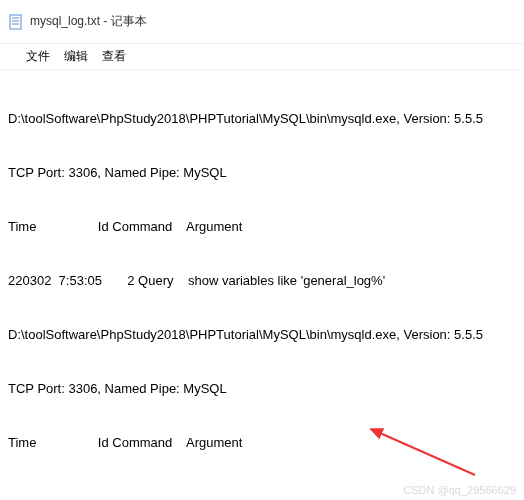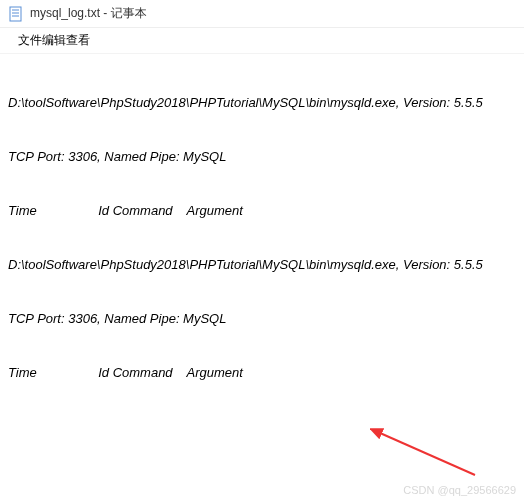--- a/index.html
+++ b/index.html
@@ -12,35 +12,36 @@
     height: 500px;
     overflow: hidden;
     position: relative;
   }
   .titlebar {
     display: flex;
     align-items: center;
     padding: 4px 8px;
     background: #fff;
     border-bottom: 1px solid #eee;
-    height: 28px;
+    height: 44px;
   }
   .titlebar .icon {
     width: 16px;
     height: 16px;
     margin-right: 6px;
     display: inline-flex;
   }
   .titlebar .title {
     font-size: 12px;
     color: #333;
   }
   .menubar {
     display: flex;
-    padding: 4px 18px;
+    padding: 4px 26px;
+    gap: 14px;
     height: 26px;
     align-items: flex-end;
     border-bottom: 1px solid #f3f3f3;
   }
   .menubar .menuitem {
     font-size: 12px;
     color: #000;
     cursor: default;
   }
   .content {
@@ -49,21 +50,20 @@
     font-size: 13px;
     line-height: 18px;
     white-space: pre;
     color: #000;
     position: relative;
   }
   .content .line {
     white-space: pre;
     overflow: hidden;
     text-overflow: clip;
-    font-style: italic;
   }
   .watermark {
     position: absolute;
     right: 8px;
     bottom: 4px;
     font-size: 11px;
     color: #d8d8d8;
     font-family: sans-serif;
     margin-left: 16px;
   }
@@ -90,20 +90,21 @@
 <div class="menubar">
   <span class="menuitem">文件</span>
   <span class="menuitem">编辑</span>
   <span class="menuitem">查看</span>
 </div>
 
 <div class="content">
   <div class="line">D:\toolSoftware\PhpStudy2018\PHPTutorial\MySQL\bin\mysqld.exe, Version: 5.5.5</div>
   <div class="line">TCP Port: 3306, Named Pipe: MySQL</div>
   <div class="line">Time                 Id Command    Argument</div>
+  <div class="line">220302  7:53:05       2 Query    show variables like 'general_log%'</div>
   <div class="line">D:\toolSoftware\PhpStudy2018\PHPTutorial\MySQL\bin\mysqld.exe, Version: 5.5.5</div>
   <div class="line">TCP Port: 3306, Named Pipe: MySQL</div>
   <div class="line">Time                 Id Command    Argument</div>
   
   
   
   
   
   
   

